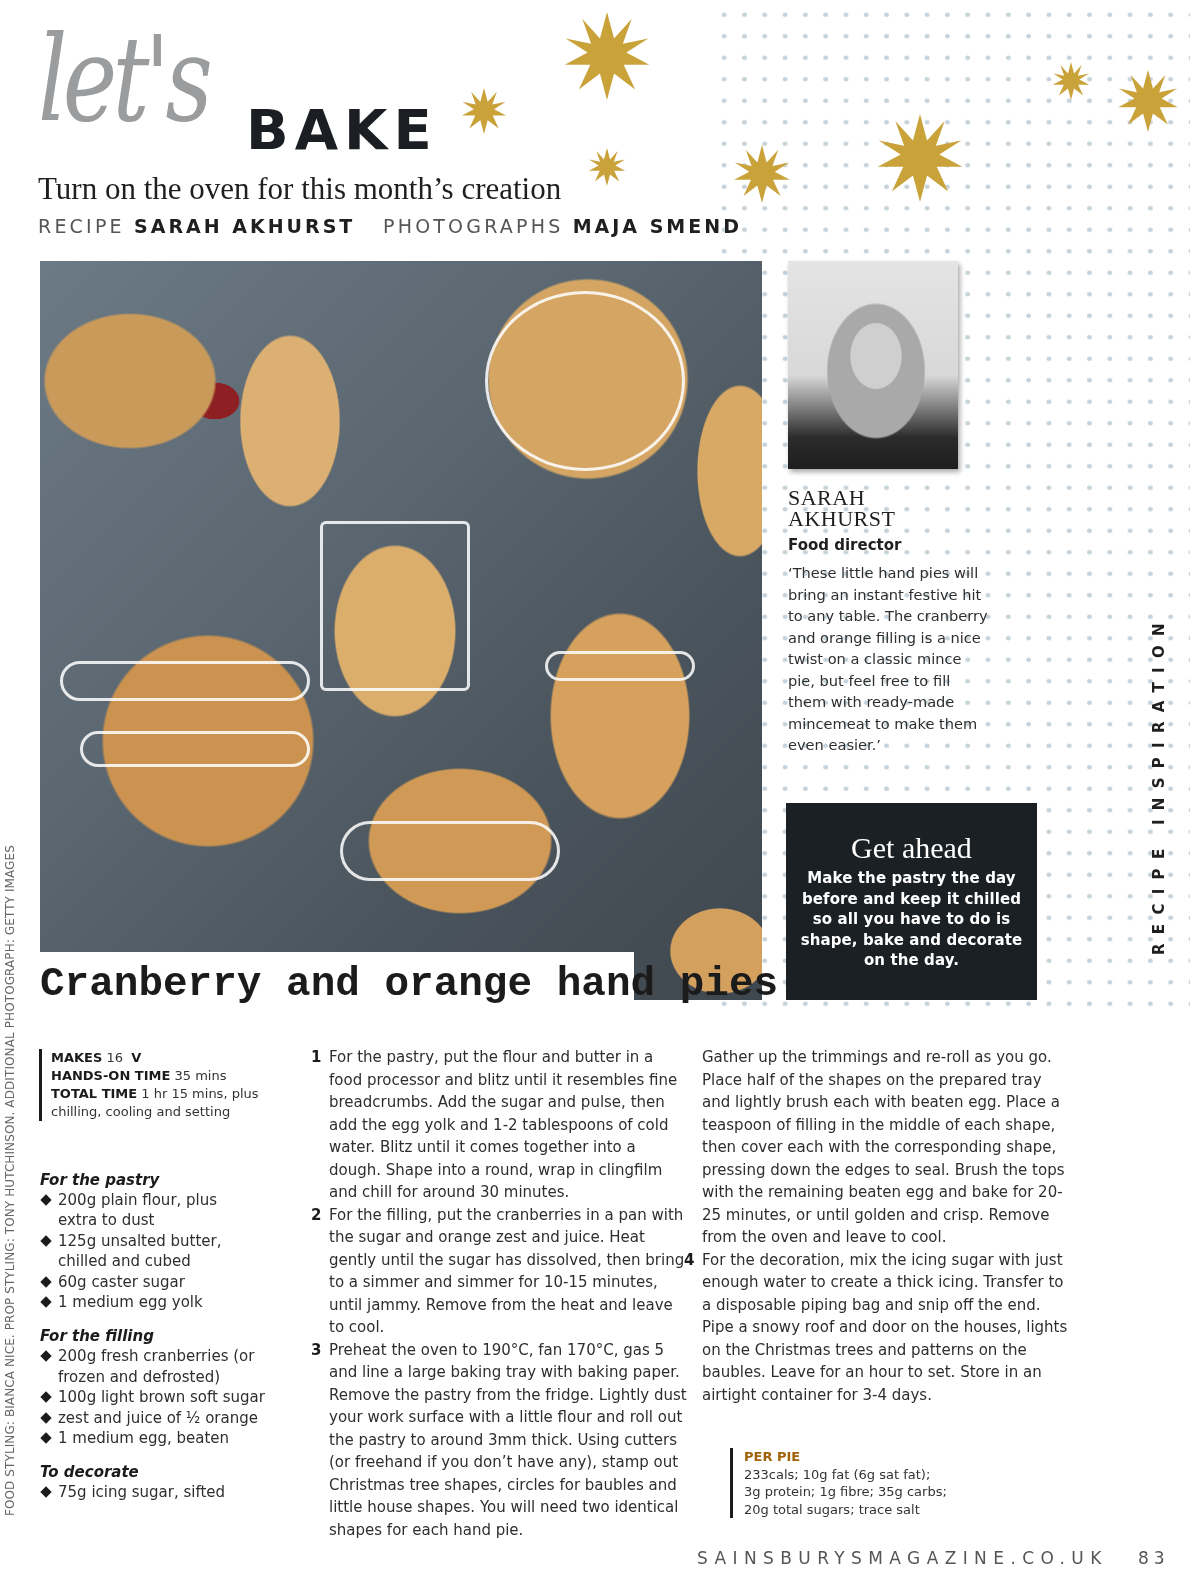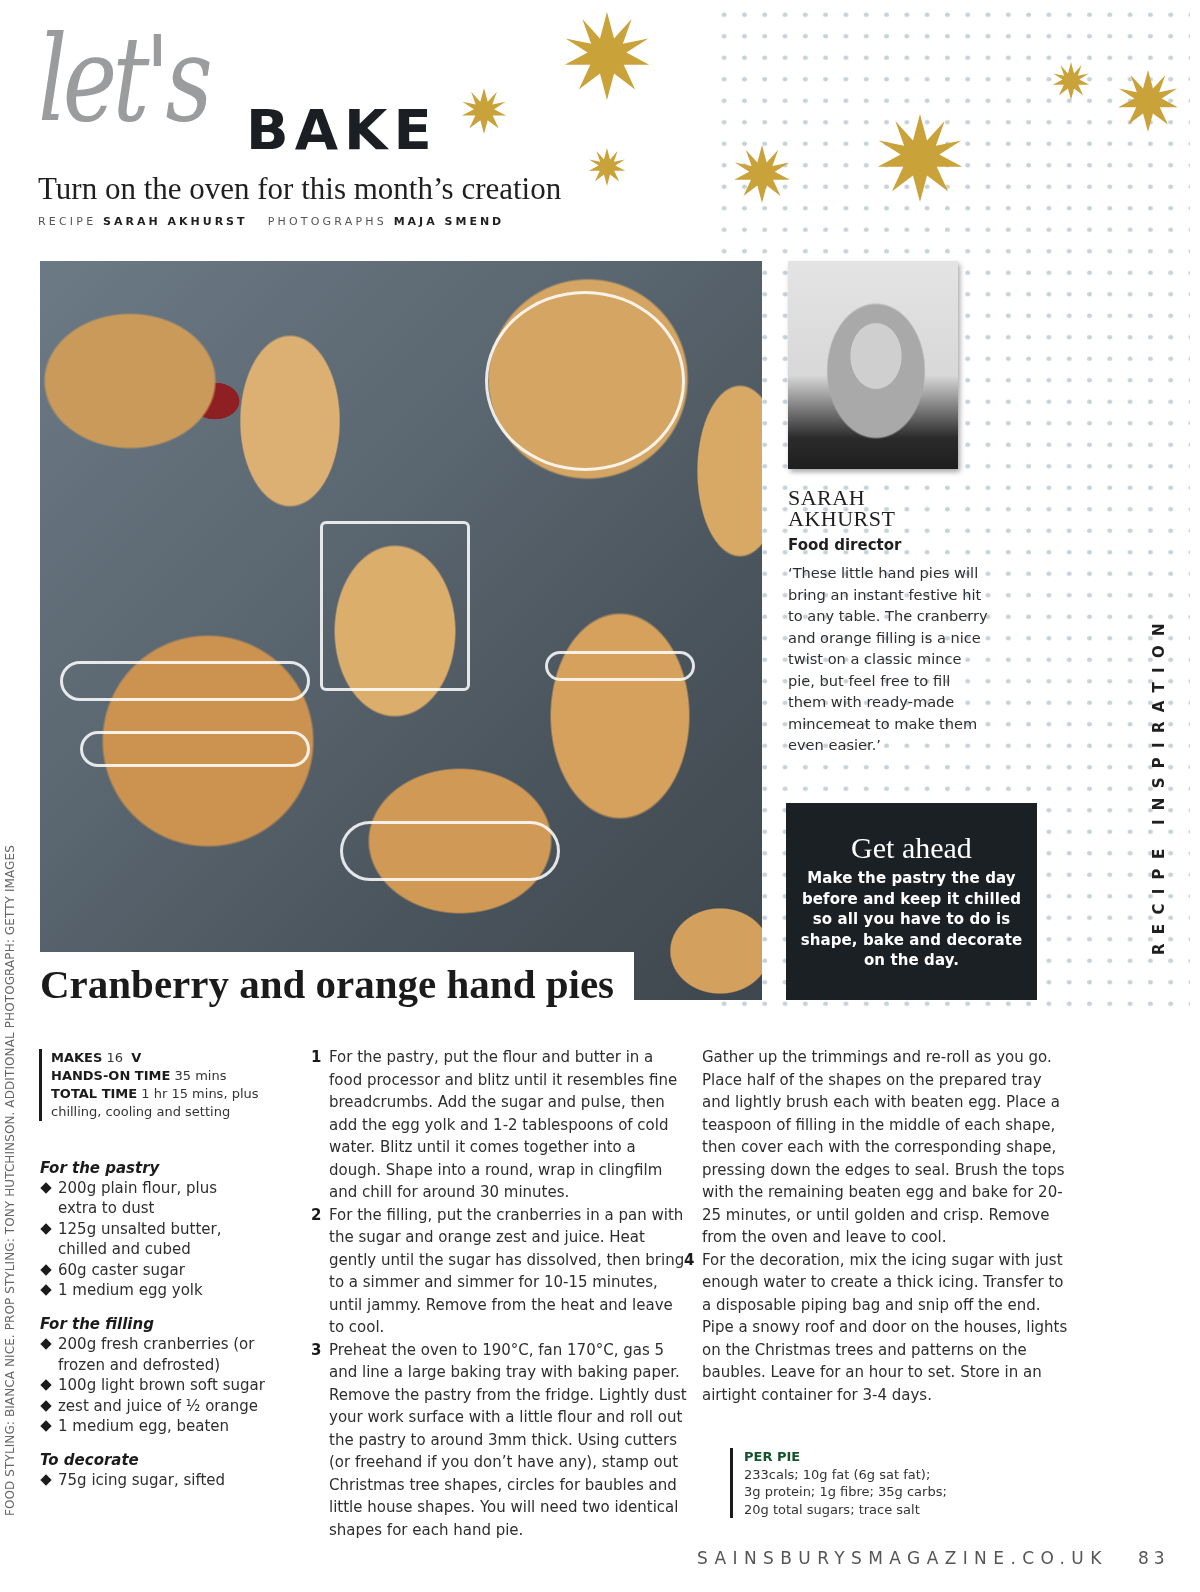--- a/index.html
+++ b/index.html
@@ -29,21 +29,21 @@
     position: absolute; left: 246px; top: 102px;
     font-family: "DejaVu Sans", sans-serif; font-weight: bold;
     font-size: 56px; letter-spacing: 6px; color: #1b1e22; line-height: 1;
   }
   .subtitle {
     position: absolute; left: 38px; top: 170px;
     font-family: "Liberation Serif", serif; font-size: 31px; color: #1f1f1f; line-height: 1.2;
   }
   .credits {
     position: absolute; left: 38px; top: 215px;
-    font-family: "DejaVu Sans", sans-serif; font-size: 11px; letter-spacing: 3.2px; color: #555;
+    font-family: "DejaVu Sans", sans-serif; font-size: 19px; letter-spacing: 3.2px; color: #555;
   }
   .credits b { color: #1f1f1f; letter-spacing: 3px; }
 
   
   .hero {
     position: absolute; left: 40px; top: 261px; width: 722px; height: 739px;
     background:
       radial-gradient(ellipse 140px 110px at 90px 120px, #c99a5a 0 60%, transparent 62%),
       radial-gradient(ellipse 120px 120px at 548px 118px, #d4a563 0 82%, transparent 84%),
       radial-gradient(ellipse 130px 130px at 168px 480px, #cc9350 0 80%, transparent 82%),
@@ -58,21 +58,21 @@
     overflow: hidden;
   }
   .hero .icing {
     position: absolute; border: 3px solid rgba(255,255,255,0.85); border-radius: 50%;
   }
   .title-notch {
     position: absolute; left: 30px; top: 952px; width: 604px; height: 60px; background: #fff;
   }
   .recipe-title {
     position: absolute; left: 40px; top: 962px;
-    font-family: Liberation Serif, serif; font-size: 41px; color: #1b1b1b; line-height: 1.1;
+    font-family: Liberation Mono, monospace; font-size: 41px; color: #1b1b1b; line-height: 1.1;
   }
 
   
   .author-photo {
     position: absolute; left: 788px; top: 261px; width: 170px; height: 208px;
     background:
       radial-gradient(ellipse 42px 54px at 88px 95px, #cfcfcf 0 60%, transparent 62%),
       radial-gradient(ellipse 80px 110px at 88px 110px, #a9a9a9 0 60%, transparent 62%),
       linear-gradient(180deg, #e4e4e4 0%, #d8d8d8 55%, #2b2b2b 85%, #1e1e1e 100%);
     box-shadow: 2px 3px 5px rgba(0,0,0,0.35);
@@ -118,41 +118,41 @@
   
   .meta {
     position: absolute; left: 39px; top: 1049px; border-left: 3px solid #1b1b1b; padding-left: 9px;
     font-size: 13px; line-height: 18px; color: #333;
   }
   .meta b { color: #1b1b1b; }
 
   
   .ingredients { position: absolute; left: 40px; top: 1158px; width: 260px; font-size: 15px; color: #2e2e2e; }
   .ing-head { font-style: italic; font-weight: bold; font-size: 15px; color: #1b1b1b; margin-top: 14px; line-height: 20px; }
-  .ing-head.first { margin-top: 0; }
+  .ing-head.first { margin-top: 12px; }
   .ing-item { position: relative; padding-left: 18px; line-height: 20.4px; }
   .ing-item::before {
     content: ""; position: absolute; left: 2px; top: 6px; width: 8px; height: 8px;
     background: #1b1b1b; transform: rotate(45deg);
   }
 
   
   .method { position: absolute; font-size: 15px; line-height: 22.5px; color: #2e2e2e; }
   .method.col1 { left: 311px; top: 1046px; width: 380px; }
   .method.col2 { left: 684px; top: 1046px; width: 385px; }
   .step { position: relative; padding-left: 18px; }
   .step .num { position: absolute; left: 0; top: 0; font-weight: bold; color: #1b1b1b; }
   .cont { padding-left: 18px; }
 
   
   .nutrition {
     position: absolute; left: 730px; top: 1448px; border-left: 3px solid #1b1b1b; padding-left: 11px;
     font-size: 13px; line-height: 17.5px; color: #333;
   }
-  .nutrition b { color: #14532d; }
+  .nutrition b { color: #a16207; }
 
   
   .footer-site {
     position: absolute; left: 697px; top: 1548px; font-size: 17px; letter-spacing: 6.4px; color: #555;
   }
   .footer-page {
     position: absolute; left: 1138px; top: 1548px; font-size: 17px; letter-spacing: 5px; color: #555;
   }
 </style>
 </head>

